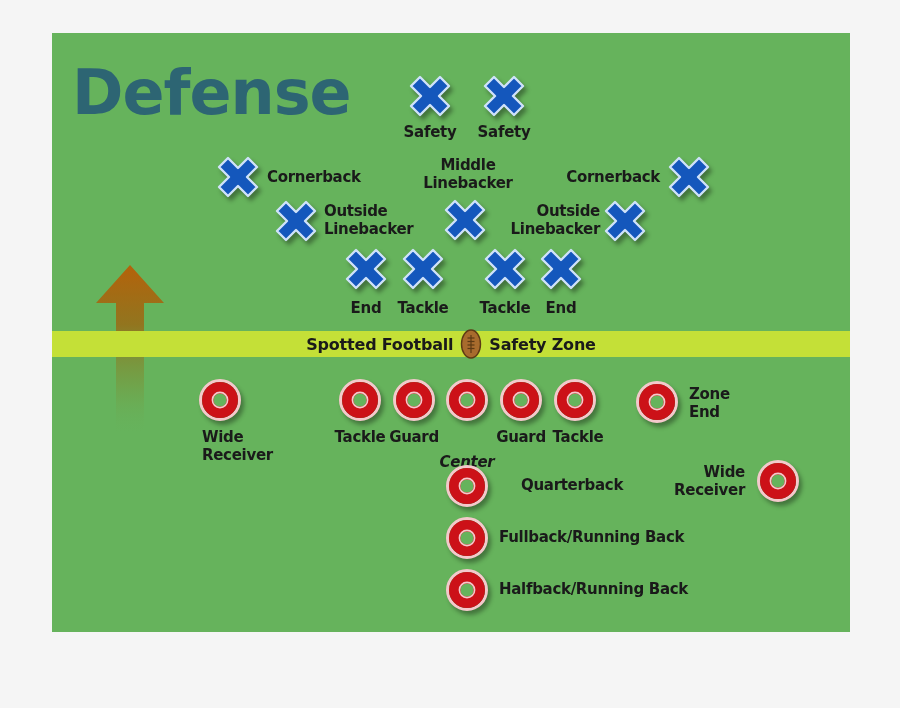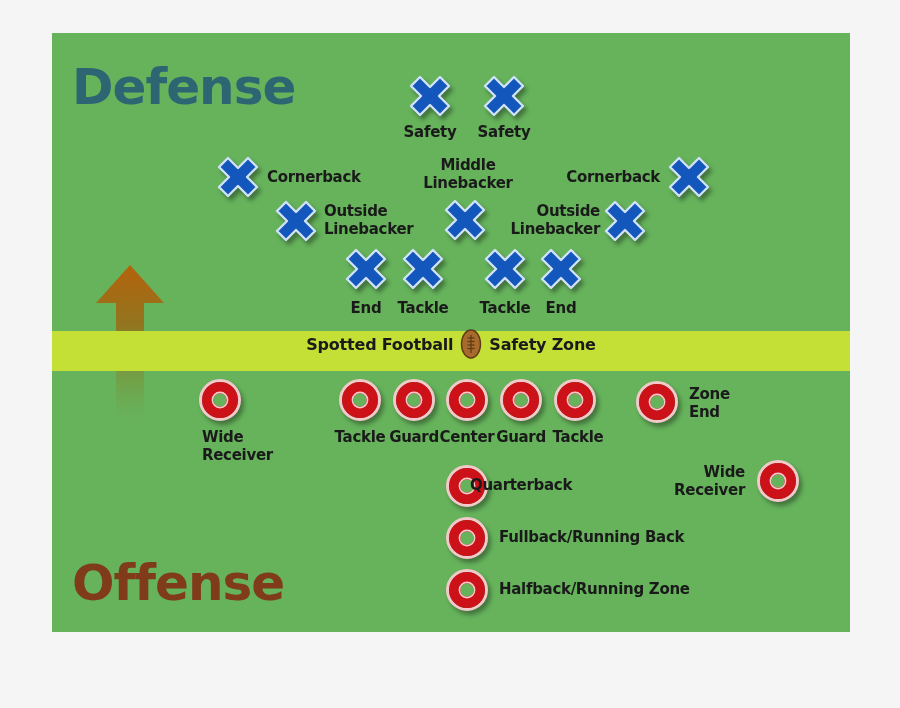--- a/index.html
+++ b/index.html
@@ -21,41 +21,41 @@
   
   #arrow{
     position:absolute;left:96px;top:263px;
     width:68px;height:172px;
     pointer-events:none;
   }
 
   
   #neutral-zone{
     position:absolute;left:52px;top:331px;
-    width:798px;height:40px;
+    width:798px;height:26px;
     background:#c4e037;
   }
   #nz-inner{
     position:absolute;left:0;top:0;width:798px;height:26px;
     display:flex;align-items:center;justify-content:center;
     gap:0px;
   }
   .nz-label{
     font-size:16px;font-weight:bold;color:#1a1a1a;
     letter-spacing:-0.2px;white-space:nowrap;
   }
   #football{
     width:22px;height:30px;margin:0 7px;
     display:block;
   }
 
   
   .section-title{
     position:absolute;
-    font-size:50px;font-weight:bold;
+    font-size:62px;font-weight:bold;
     letter-spacing:-1px;
     line-height:1;
     white-space:nowrap;
     text-align:center;
   }
   #defense-title{left:72px;top:62px;color:#2d6573;}
   #offense-title{left:72px;top:558px;color:#7f3b1a;}
 
   
   .marker{
@@ -108,21 +108,20 @@
         <line x1="7.5" y1="9" x2="14.5" y2="9" stroke="#5c3a14" stroke-width="1.2"></line>
         <line x1="7.5" y1="12.5" x2="14.5" y2="12.5" stroke="#5c3a14" stroke-width="1.2"></line>
         <line x1="7.5" y1="16" x2="14.5" y2="16" stroke="#5c3a14" stroke-width="1.2"></line>
         <line x1="7.5" y1="19.5" x2="14.5" y2="19.5" stroke="#5c3a14" stroke-width="1.2"></line>
       </svg>
       <span class="nz-label">Safety Zone</span>
     </div>
   </div>
 
   <div class="section-title" id="defense-title">Defense</div>
-  <div class="section-title" id="offense-title">Offense</div>
 
   <div id="players-layer">
       <div class="marker" style="left: 407px; top: 73px;">
         <svg viewBox="0 0 46 46" aria-hidden="true">
           <path d="M13 4 L23 14 L33 4 L42 13 L32 23 L42 33 L33 42 L23 32 L13 42 L4 33 L14 23 L4 13 Z" fill="#1457bc" stroke="#cfe2fa" stroke-width="2.4" stroke-linejoin="round"></path>
         </svg>
       </div>
       <div class="plabel c" style="top: 124px; left: 320px; width: 220px;">
         <div>Safety</div>
       </div>
@@ -244,21 +243,21 @@
         <div>Guard</div>
       </div>
       <div class="marker" style="left: 444px; top: 377px;">
         <svg viewBox="0 0 46 46" aria-hidden="true">
           <circle cx="23" cy="23" r="19.5" fill="none" stroke="#f4c9cc" stroke-width="3"></circle>
           <circle cx="23" cy="23" r="18" fill="#cc1118"></circle>
           <circle cx="23" cy="23" r="6.6" fill="#66b35c"></circle>
           <circle cx="23" cy="23" r="7.6" fill="none" stroke="#f4c9cc" stroke-width="1.6"></circle>
         </svg>
       </div>
-      <div class="plabel c" style="top: 429px; left: 357px; width: 220px;">
+      <div class="plabel c" style="top: 454px; left: 357px; width: 220px; font-style: italic;">
         <div>Center</div>
       </div>
       <div class="marker" style="left: 498px; top: 377px;">
         <svg viewBox="0 0 46 46" aria-hidden="true">
           <circle cx="23" cy="23" r="19.5" fill="none" stroke="#f4c9cc" stroke-width="3"></circle>
           <circle cx="23" cy="23" r="18" fill="#cc1118"></circle>
           <circle cx="23" cy="23" r="6.6" fill="#66b35c"></circle>
           <circle cx="23" cy="23" r="7.6" fill="none" stroke="#f4c9cc" stroke-width="1.6"></circle>
         </svg>
       </div>
@@ -289,21 +288,21 @@
         <div>End</div>
       </div>
       <div class="marker" style="left: 444px; top: 463px;">
         <svg viewBox="0 0 46 46" aria-hidden="true">
           <circle cx="23" cy="23" r="19.5" fill="none" stroke="#f4c9cc" stroke-width="3"></circle>
           <circle cx="23" cy="23" r="18" fill="#cc1118"></circle>
           <circle cx="23" cy="23" r="6.6" fill="#66b35c"></circle>
           <circle cx="23" cy="23" r="7.6" fill="none" stroke="#f4c9cc" stroke-width="1.6"></circle>
         </svg>
       </div>
-      <div class="plabel l" style="top: 477px; left: 470px;">
+      <div class="plabel l" style="top: 477px; left: 521px;">
         <div>Quarterback</div>
       </div>
       <div class="marker" style="left: 755px; top: 458px;">
         <svg viewBox="0 0 46 46" aria-hidden="true">
           <circle cx="23" cy="23" r="19.5" fill="none" stroke="#f4c9cc" stroke-width="3"></circle>
           <circle cx="23" cy="23" r="18" fill="#cc1118"></circle>
           <circle cx="23" cy="23" r="6.6" fill="#66b35c"></circle>
           <circle cx="23" cy="23" r="7.6" fill="none" stroke="#f4c9cc" stroke-width="1.6"></circle>
         </svg>
       </div>
@@ -324,17 +323,17 @@
       </div>
       <div class="marker" style="left: 444px; top: 567px;">
         <svg viewBox="0 0 46 46" aria-hidden="true">
           <circle cx="23" cy="23" r="19.5" fill="none" stroke="#f4c9cc" stroke-width="3"></circle>
           <circle cx="23" cy="23" r="18" fill="#cc1118"></circle>
           <circle cx="23" cy="23" r="6.6" fill="#66b35c"></circle>
           <circle cx="23" cy="23" r="7.6" fill="none" stroke="#f4c9cc" stroke-width="1.6"></circle>
         </svg>
       </div>
       <div class="plabel l" style="top: 581px; left: 499px;">
-        <div>Halfback/Running Zone</div>
+        <div>Halfback/Running Back</div>
       </div>
     </div>
 
 </div>
 
 </body></html>

